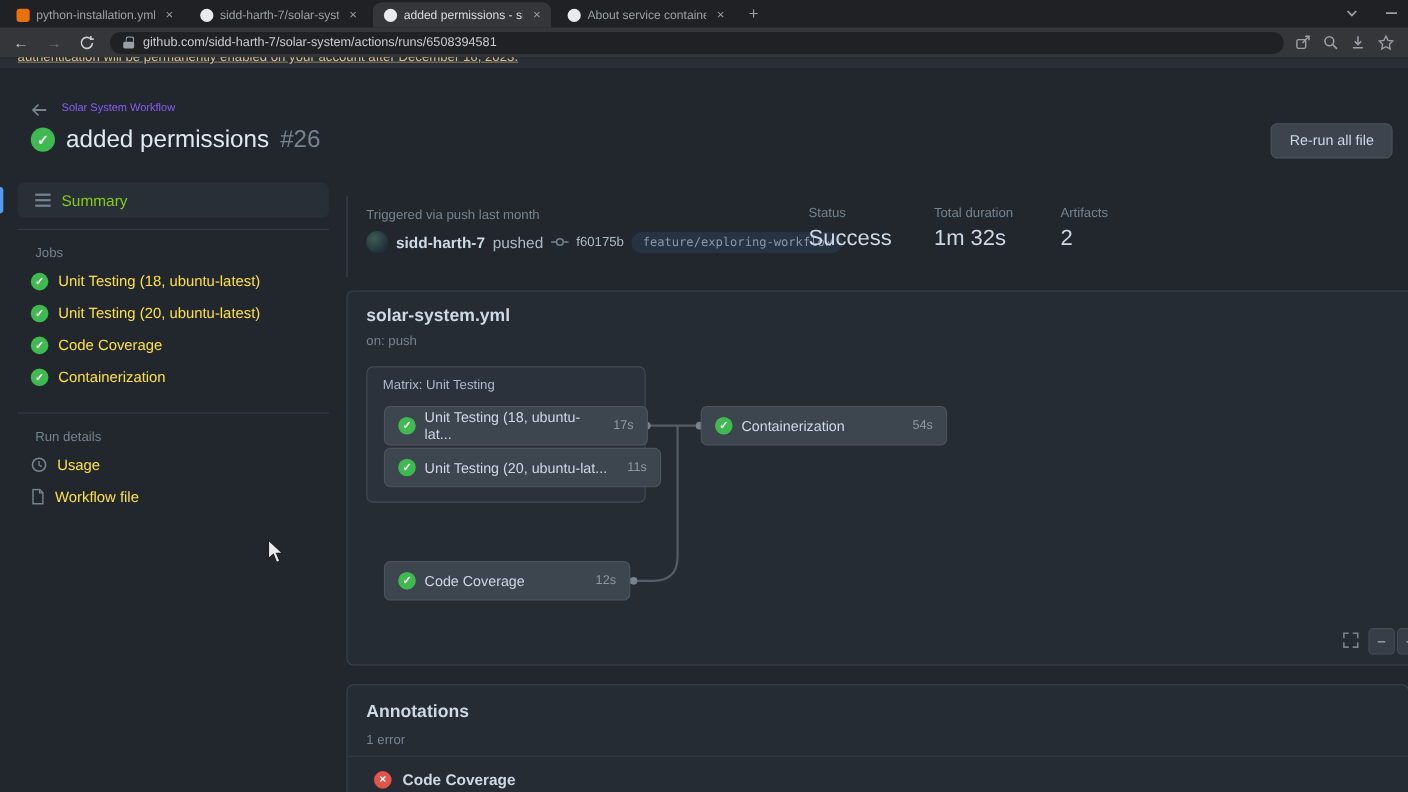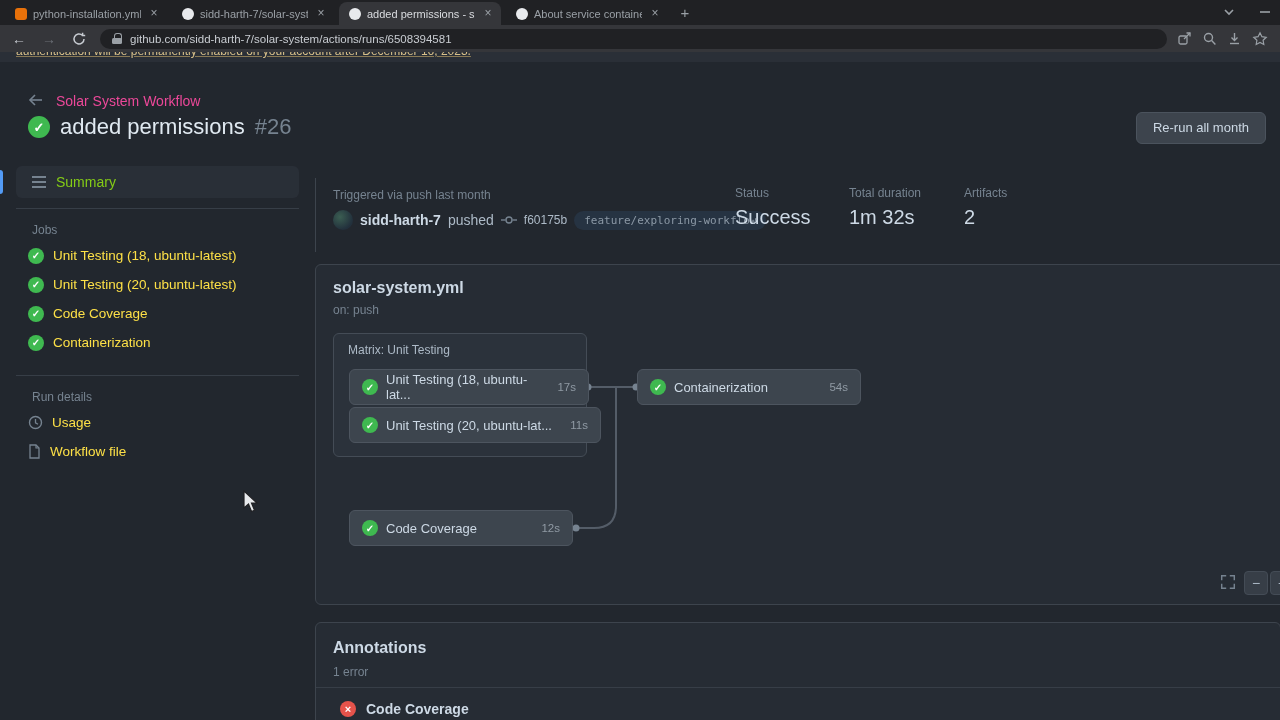--- a/index.html
+++ b/index.html
@@ -32,21 +32,21 @@
   .lock::after { content:""; position:absolute; left:0; top:5px; width:10px; height:6px; background:#9aa0a6; border-radius:1.5px; }
   .tool-icons { display:flex; gap:10px; margin-right:12px; align-items:center; }
   .tool-icons svg { display:block; }
 
   
   .banner { position:absolute; top:52px; left:0; right:0; height:10px; background:#2a2f37; overflow:hidden; }
   .banner span { position:absolute; top:-8px; left:16px; font-size:12px; color:#d8c08a; white-space:nowrap; text-decoration:underline; text-decoration-color:#8a7a55; }
 
   
   .page { position:absolute; top:62px; left:0; right:0; height:658px; background:#22272e; color:#adbac7; overflow:hidden; }
-  .crumb { position:absolute; top:31px; left:28px; display:flex; align-items:flex-start; gap:12px; font-size:14px; color:#ec4899; }
+  .crumb { position:absolute; top:31px; left:28px; display:flex; align-items:flex-start; gap:12px; font-size:10px; color:#8b5cf6; }
   .titlebar { position:absolute; top:52px; left:28px; display:flex; align-items:center; gap:10px; }
   .run-title { font-size:22px; font-weight:400; color:#e0e9f1; }
   .run-number { font-size:22px; color:#768390; font-weight:400; }
   .rerun-btn { position:absolute; top:50px; right:14px; height:32px; padding:0 16px; background:#3d444d; border:1px solid #4b535d;
                border-radius:6px; color:#cdd9e5; font-size:13px; font-weight:500; line-height:30px; }
 
   
   .sidebar { position:absolute; top:104px; left:16px; width:283px; }
   .side-summary { position:relative; display:flex; align-items:center; gap:10px; height:32px; padding-left:16px;
                   background:rgba(99,110,123,0.12); border-radius:6px; color:#84cc16; font-size:14px; font-weight:500; }
@@ -193,21 +193,21 @@
         </svg>
       <span>Solar System Workflow</span>
     </div>
 
     <div class="titlebar">
       <span class="check-circle lg"></span>
       <span class="run-title">added permissions</span>
       <span class="run-number">#26</span>
     </div>
 
-    <button class="rerun-btn">Re-run all month</button>
+    <button class="rerun-btn">Re-run all file</button>
 
     <div class="sidebar">
       <div class="side-summary">
         <span class="accent"></span>
         <span class="icon-lines"></span>
         <span>Summary</span>
       </div>
       <hr class="side-hr">
       <div class="side-heading">Jobs</div>
 

